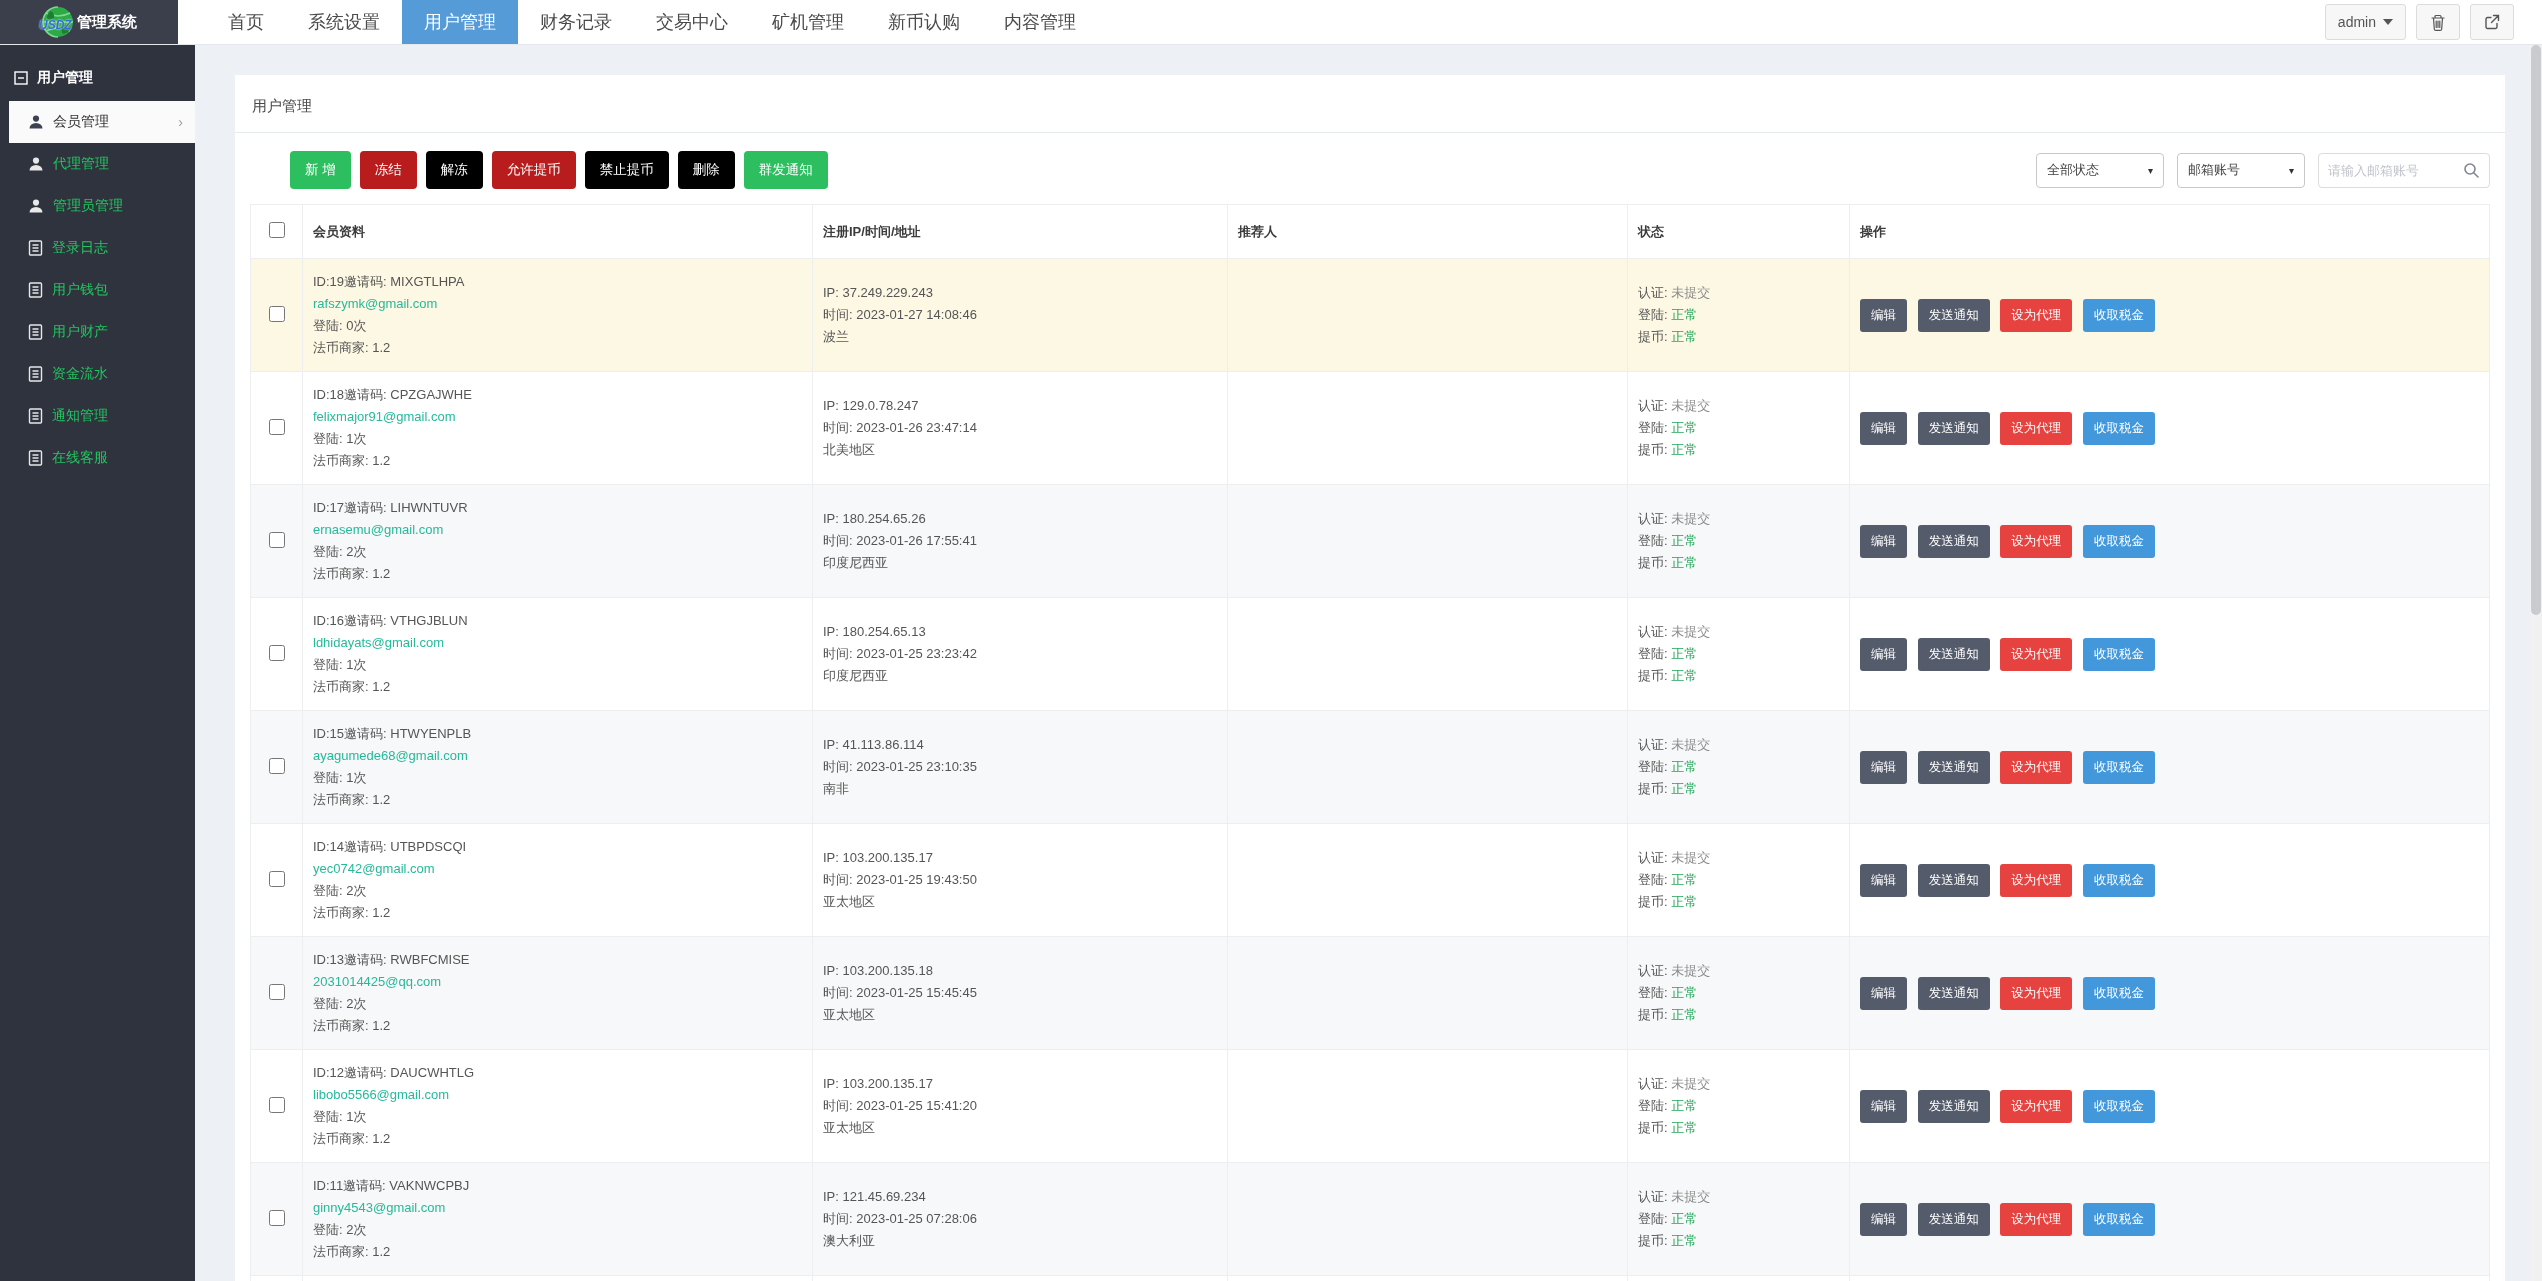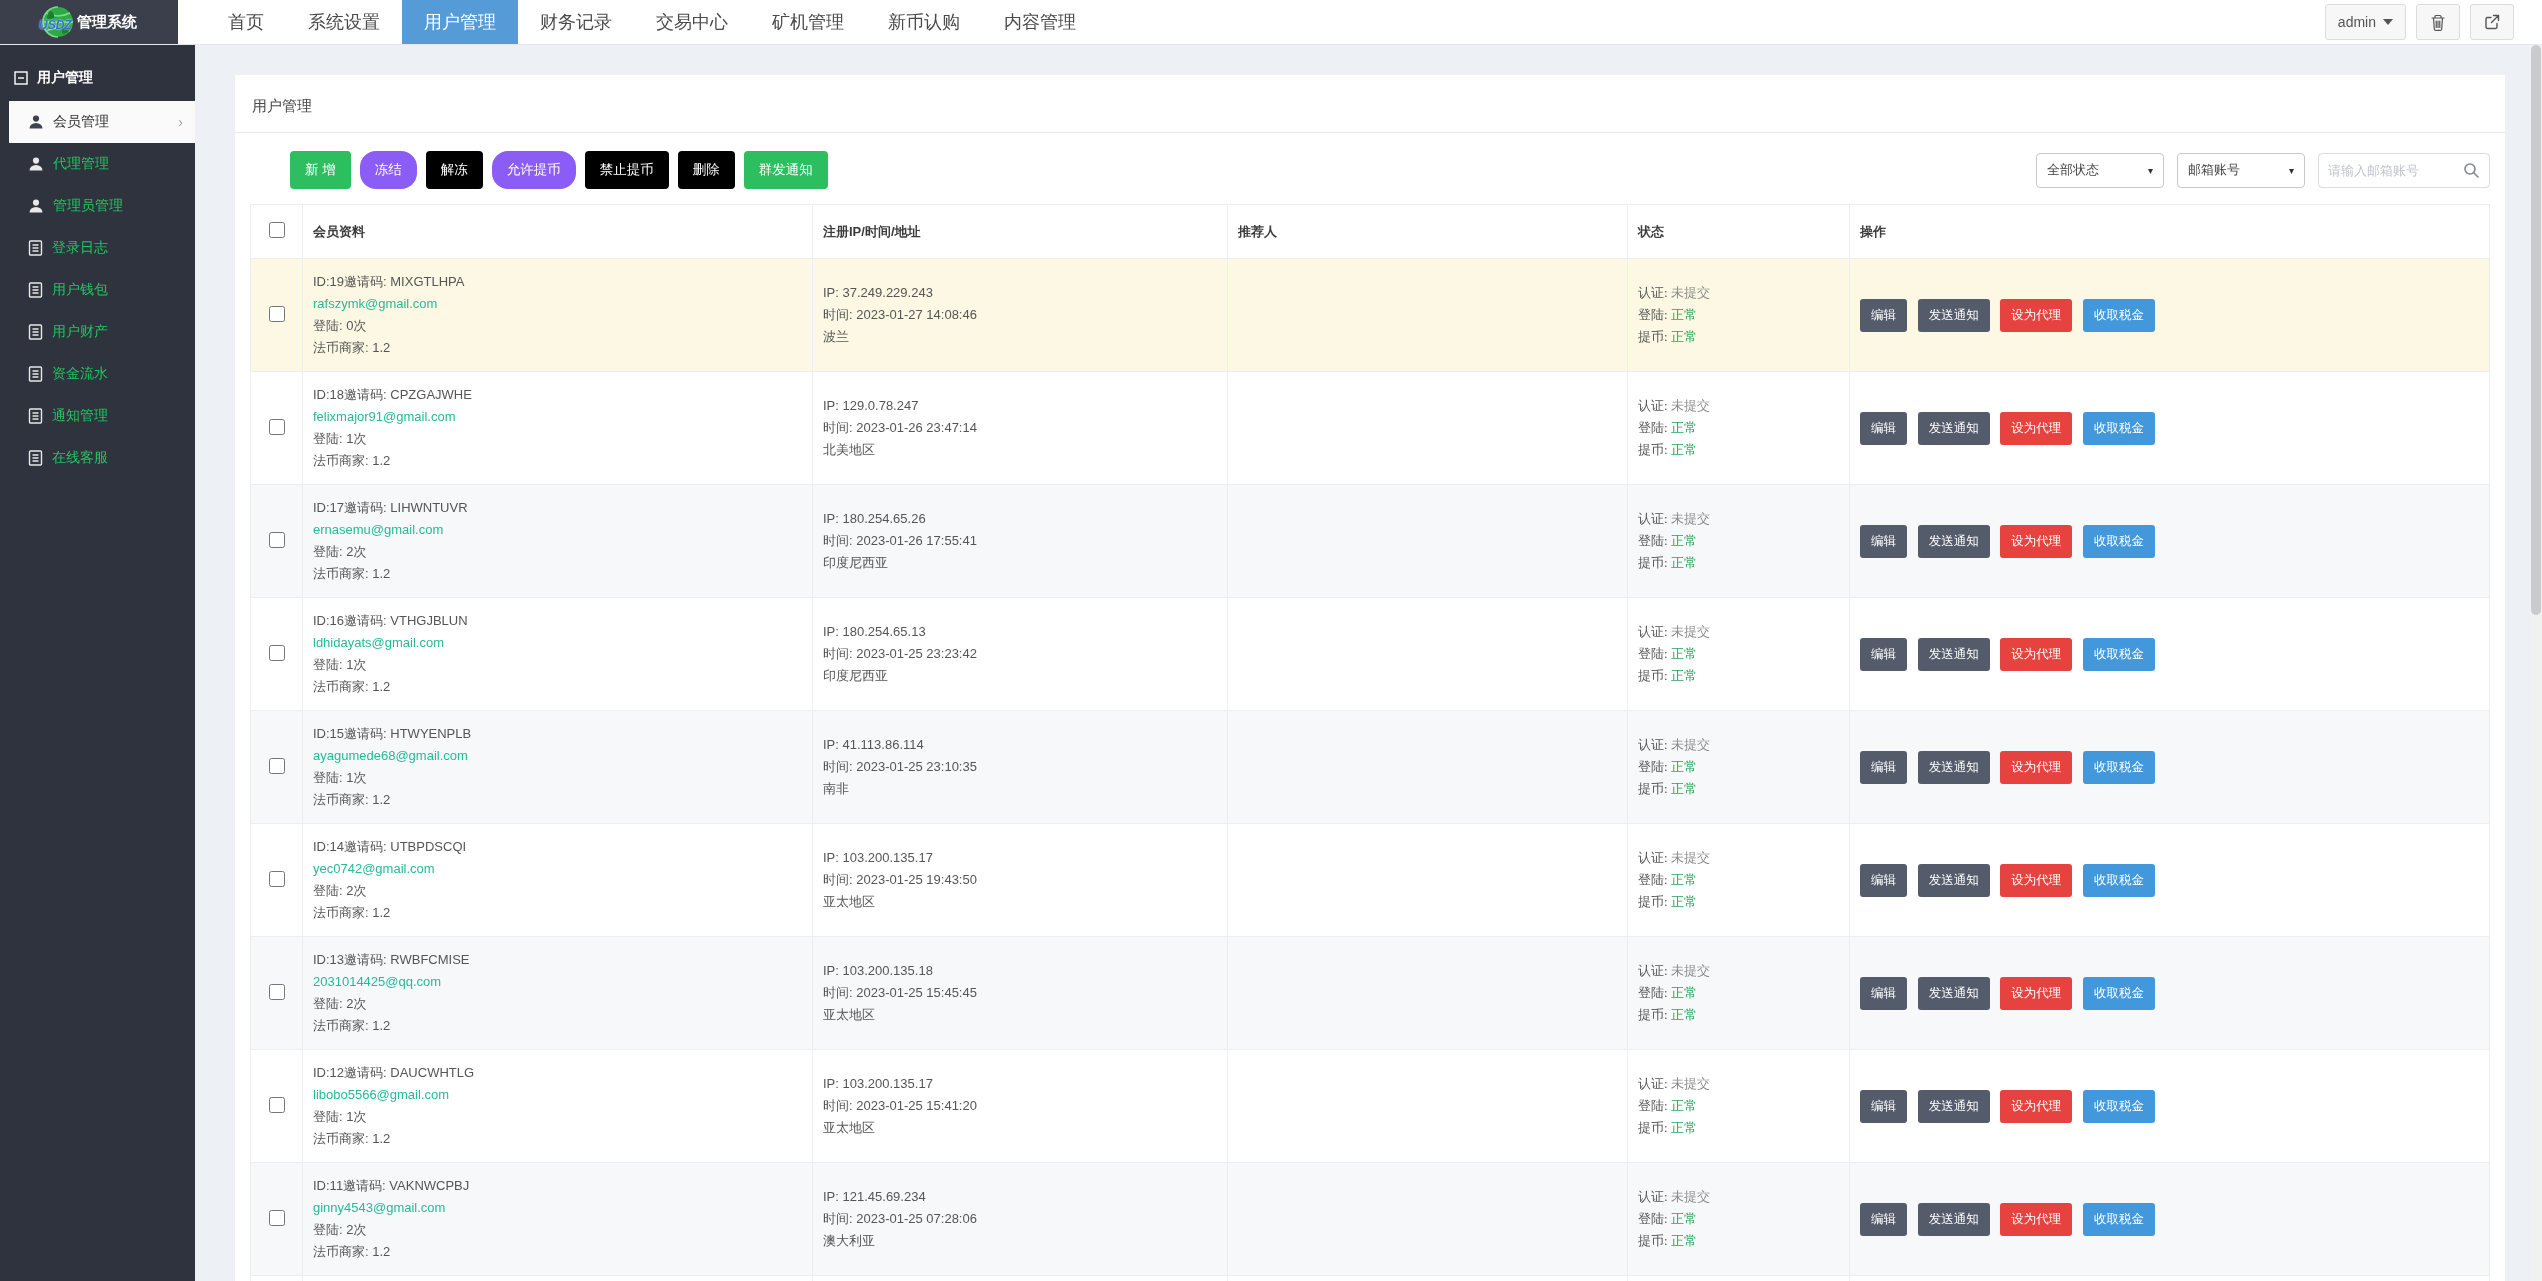--- a/index.html
+++ b/index.html
@@ -33,36 +33,36 @@
   .content { flex:1; padding:30px 37px 0 40px; position:relative; }
   .card { background:#fff; padding:16px 15px; }
 
   .page-title { font-size:15px; color:#4a4a4a; padding:6px 2px 0; }
   .title-hr { border:none; border-top:1px solid #e7eaec; margin:16px -15px 0; }
 
   
   .toolrow { display:flex; align-items:center; margin:18px 0 15px;padding-left:40px; }
   .btn { border:none; border-radius:4px; color:#fff; font-size:13.5px; padding:10px 15px; margin-right:9px; cursor:pointer;
          font-family:inherit; }
-  .b-green { background:#2dbe60; } .b-blue { background:#8b5cf6;border-radius:16px; } .b-red { background:#000000;text-align:center; }
+  .b-green { background:#2dbe60; } .b-blue { background:#b91c1c; } .b-red { background:#000000;text-align:center; }
   .filters { margin-left:auto; display:flex; align-items:center; gap:13px; }
   .sel { width:128px; height:35px; border:1px solid #c8c8c8; border-radius:4px; background:#fff; display:flex; align-items:center;
          justify-content:space-between; padding:0 10px; color:#444; cursor:pointer; }
   .sel-caret { color:#333; font-size:10px; }
   .searchbox { width:172px; height:35px; border:1px solid #dcdcdc; border-radius:4px; background:#fff; display:flex; align-items:center; padding:0 9px; }
   .searchbox input { border:none; outline:none; flex:1; min-width:0; font-size:13px; color:#555; font-family:inherit; }
   .searchbox input::placeholder { color:#c0c4cc; }
 
   
   table { width:100%; border-collapse:collapse; table-layout:fixed; }
   th, td { border:1px solid #eceef0; text-align:left; vertical-align:middle; }
   thead th { padding:17px 10px; color:#3c3c3c; font-size:13px; font-weight:bold; }
   td { padding:12px 10px; }
   .cb-col { width:52px; text-align:center; }
-  .member-col { width:510px; } .reg-col { width:415px; } .ref-col { width:400px; } .status-col { width:222px;font-family:Liberation Serif, serif; }
+  .member-col { width:510px; } .reg-col { width:415px; } .ref-col { width:400px; } .status-col { width:222px; }
   td p { line-height:22px; min-height:22px; margin:0; color:#555; }
   .email { color:#26b99a; cursor:pointer; }
   .muted { color:#8a8a8a; }
   .ok { color:#26a65b; }
   tbody tr:nth-child(odd) td { background:#f7f8f9; }
   tbody tr.row-highlight td { background:#fcf8e3; }
   tbody tr:nth-child(even) td { background:#fff; }
   tbody tr.row-highlight td { background:#fcf8e3 !important; }
   input[type=checkbox] { width:16px; height:16px; accent-color:#fff; }
 

